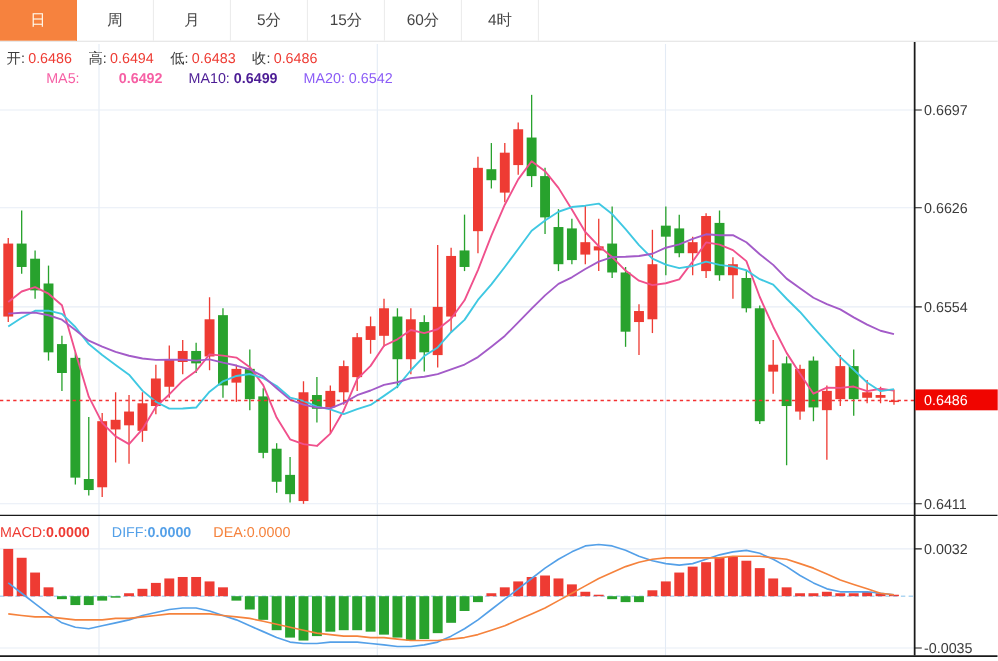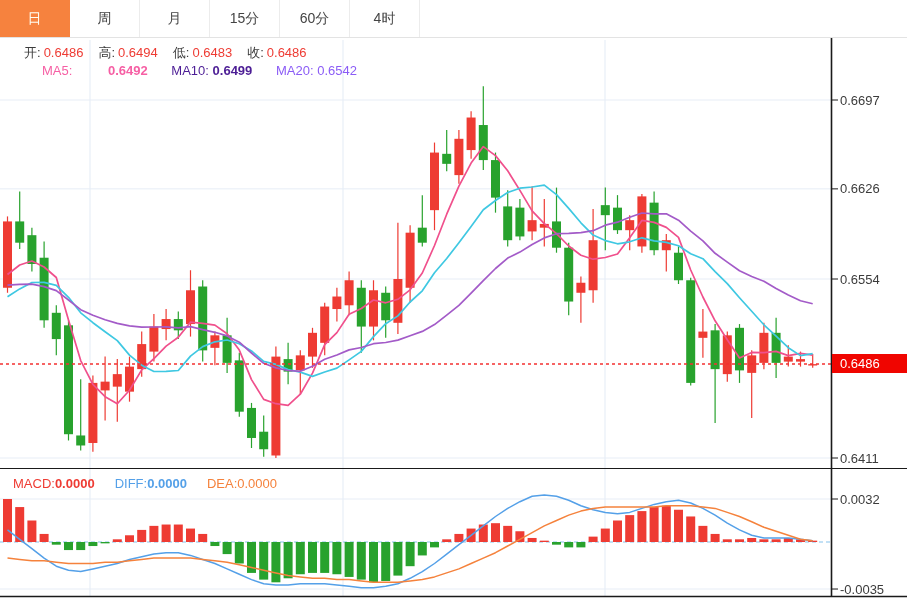--- a/index.html
+++ b/index.html
@@ -5,43 +5,44 @@
   html,body{margin:0;padding:0;background:#fff;}
   body{width:907px;height:601px;overflow:hidden;}
   .app{position:relative;width:907px;height:601px;background:#fff;font-family:"Liberation Sans",sans-serif;}
   .tabbar{position:absolute;top:0;left:0;width:907px;height:37px;border-bottom:1px solid #e3e3e3;display:flex;background:#fff;z-index:3;}
   .tab{width:70px;height:37px;line-height:37px;text-align:center;font-size:14px;color:#444;border-right:1px solid #ececec;cursor:pointer;box-sizing:border-box;}
   .tab.active{background:#f6823e;color:#fffdf0;border-right:1px solid #f6823e;}
   #chart-svg{position:absolute;left:0;top:0;z-index:1;pointer-events:none;}
   #chart-svg text{font-family:"Liberation Sans",sans-serif;}
   .chart-hit{position:absolute;left:0;top:38px;width:907px;height:563px;z-index:0;}
   .overlay-row{position:absolute;z-index:2;font-size:13px;white-space:nowrap;}
-  .ohlc-row{left:24px;top:44px;}
+  .ohlc-row{left:6px;top:44px;}
   .ma-row{left:10px;top:63px;}
-  .macd-row{left:13px;top:476px;}
+  .macd-row{left:0;top:476px;}
   .lb{color:#3c3c3c;}
   .vl{margin:0 15px 0 3px;}
   .red{color:#ee3b33;}
   .c-ma5{color:#f65fa4;margin-left:32px;}
   .c-ma10{color:#4c1d95;}
   .c-ma20{color:#8b5cf6;}
   .c-diff{color:#54a0e8;}
   .c-dea{color:#f5823c;}
   .mv{margin-right:20px;font-weight:bold;}
   .price-badge{position:absolute;left:832px;top:354px;width:75px;height:19px;background:#f00500;color:#fff;font-size:13px;line-height:19px;padding-left:8px;z-index:2;box-sizing:border-box;}
 </style>
 </head>
 <body>
 
 <div class="app">
 
   <div class="tabbar">
     <div class="tab active">日</div>
     <div class="tab">周</div>
     <div class="tab">月</div>
+    <div class="tab">5分</div>
     <div class="tab">15分</div>
     <div class="tab">60分</div>
     <div class="tab">4时</div>
   </div>
 
   <div class="chart-hit"></div>
 
   <svg id="chart-svg" width="907" height="601">
       <line x1="90" y1="40" x2="90" y2="596" stroke="#e3ebf5" stroke-width="1"></line>
       <line x1="343" y1="40" x2="343" y2="596" stroke="#e3ebf5" stroke-width="1"></line>

